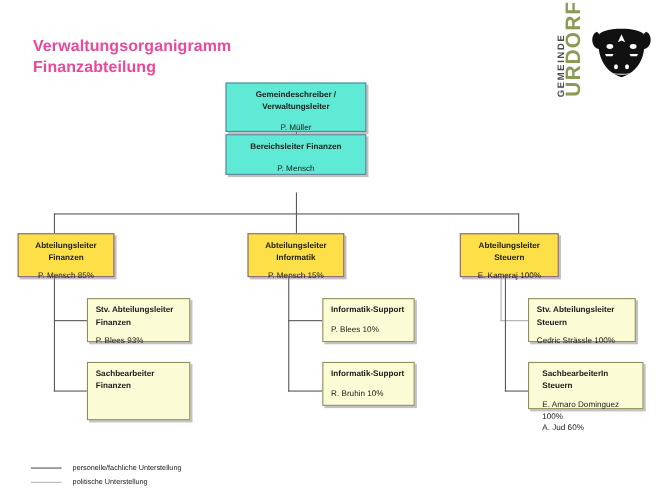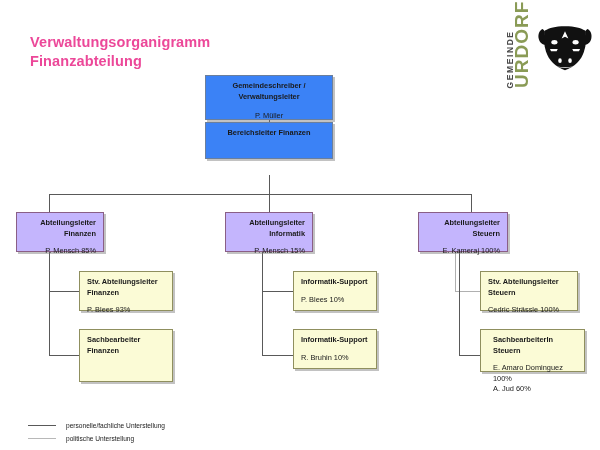--- a/index.html
+++ b/index.html
@@ -102,29 +102,29 @@
   }
   .node .role {
     font-weight: bold;
     white-space: pre-line;
   }
   .node .people {
     margin-top: 7px;
     white-space: pre-line;
   }
   .node.blue {
-    background: #3b82f6;
+    background: #5eead4;
     border-color: #6b7f9c;
     text-align: center;
   }
   .node.blue .people { margin-top: 9px; }
   .node.pink {
-    background: #c4b5fd;
+    background: #fde047;
     border-color: #8a5f86;
-    text-align: right;
+    text-align: center;
   }
   .node.yellow {
     background: #fbfbd6;
     border-color: #8f8f5e;
     text-align: left;
   }
 
   
   .legend {
     position: absolute;
@@ -212,20 +212,21 @@
   <div class="line h" style="left:459px; top:355px; width:21px;"></div>
 
   <div class="node blue" style="left:205px; top:75px; width:128px; height:45px;">
     <div class="role">Gemeindeschreiber /
 Verwaltungsleiter</div>
     <div class="people">P. Müller</div>
   </div>
 
   <div class="node blue" style="left:205px; top:122px; width:128px; height:37px;">
     <div class="role">Bereichsleiter Finanzen</div>
+    <div class="people">P. Mensch</div>
   </div>
 
   <div class="node pink" style="left:16px; top:212px; width:88px; height:40px;">
     <div class="role">Abteilungsleiter
 Finanzen</div>
     <div class="people">P. Mensch 85%</div>
   </div>
 
   <div class="node pink" style="left:225px; top:212px; width:88px; height:40px;">
     <div class="role">Abteilungsleiter

